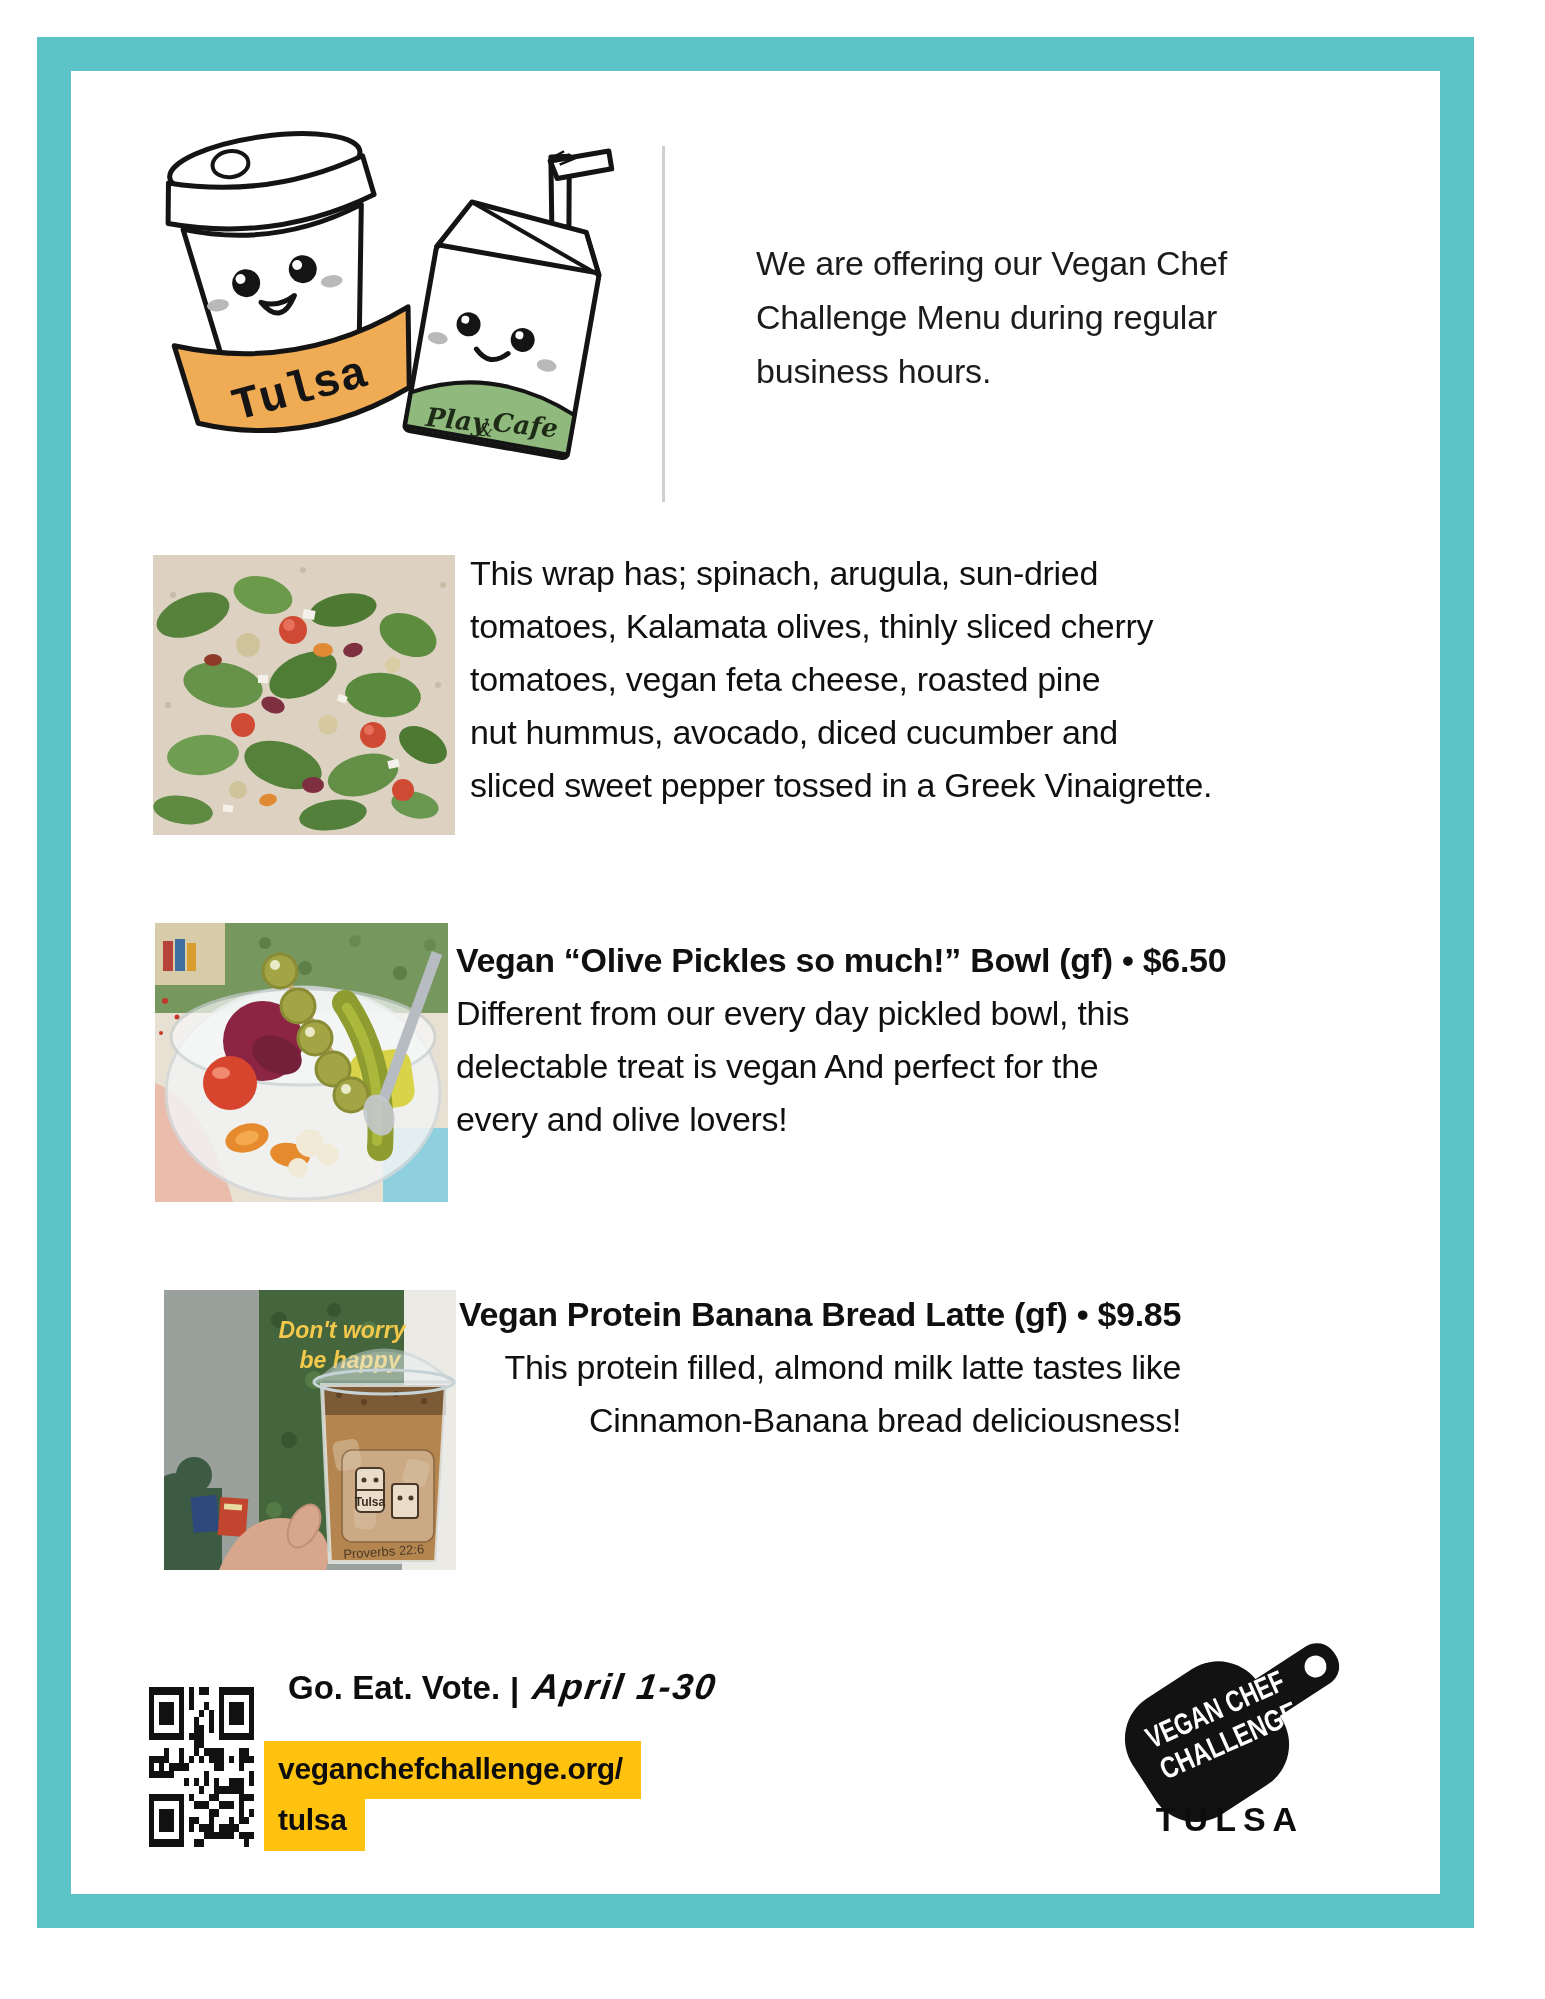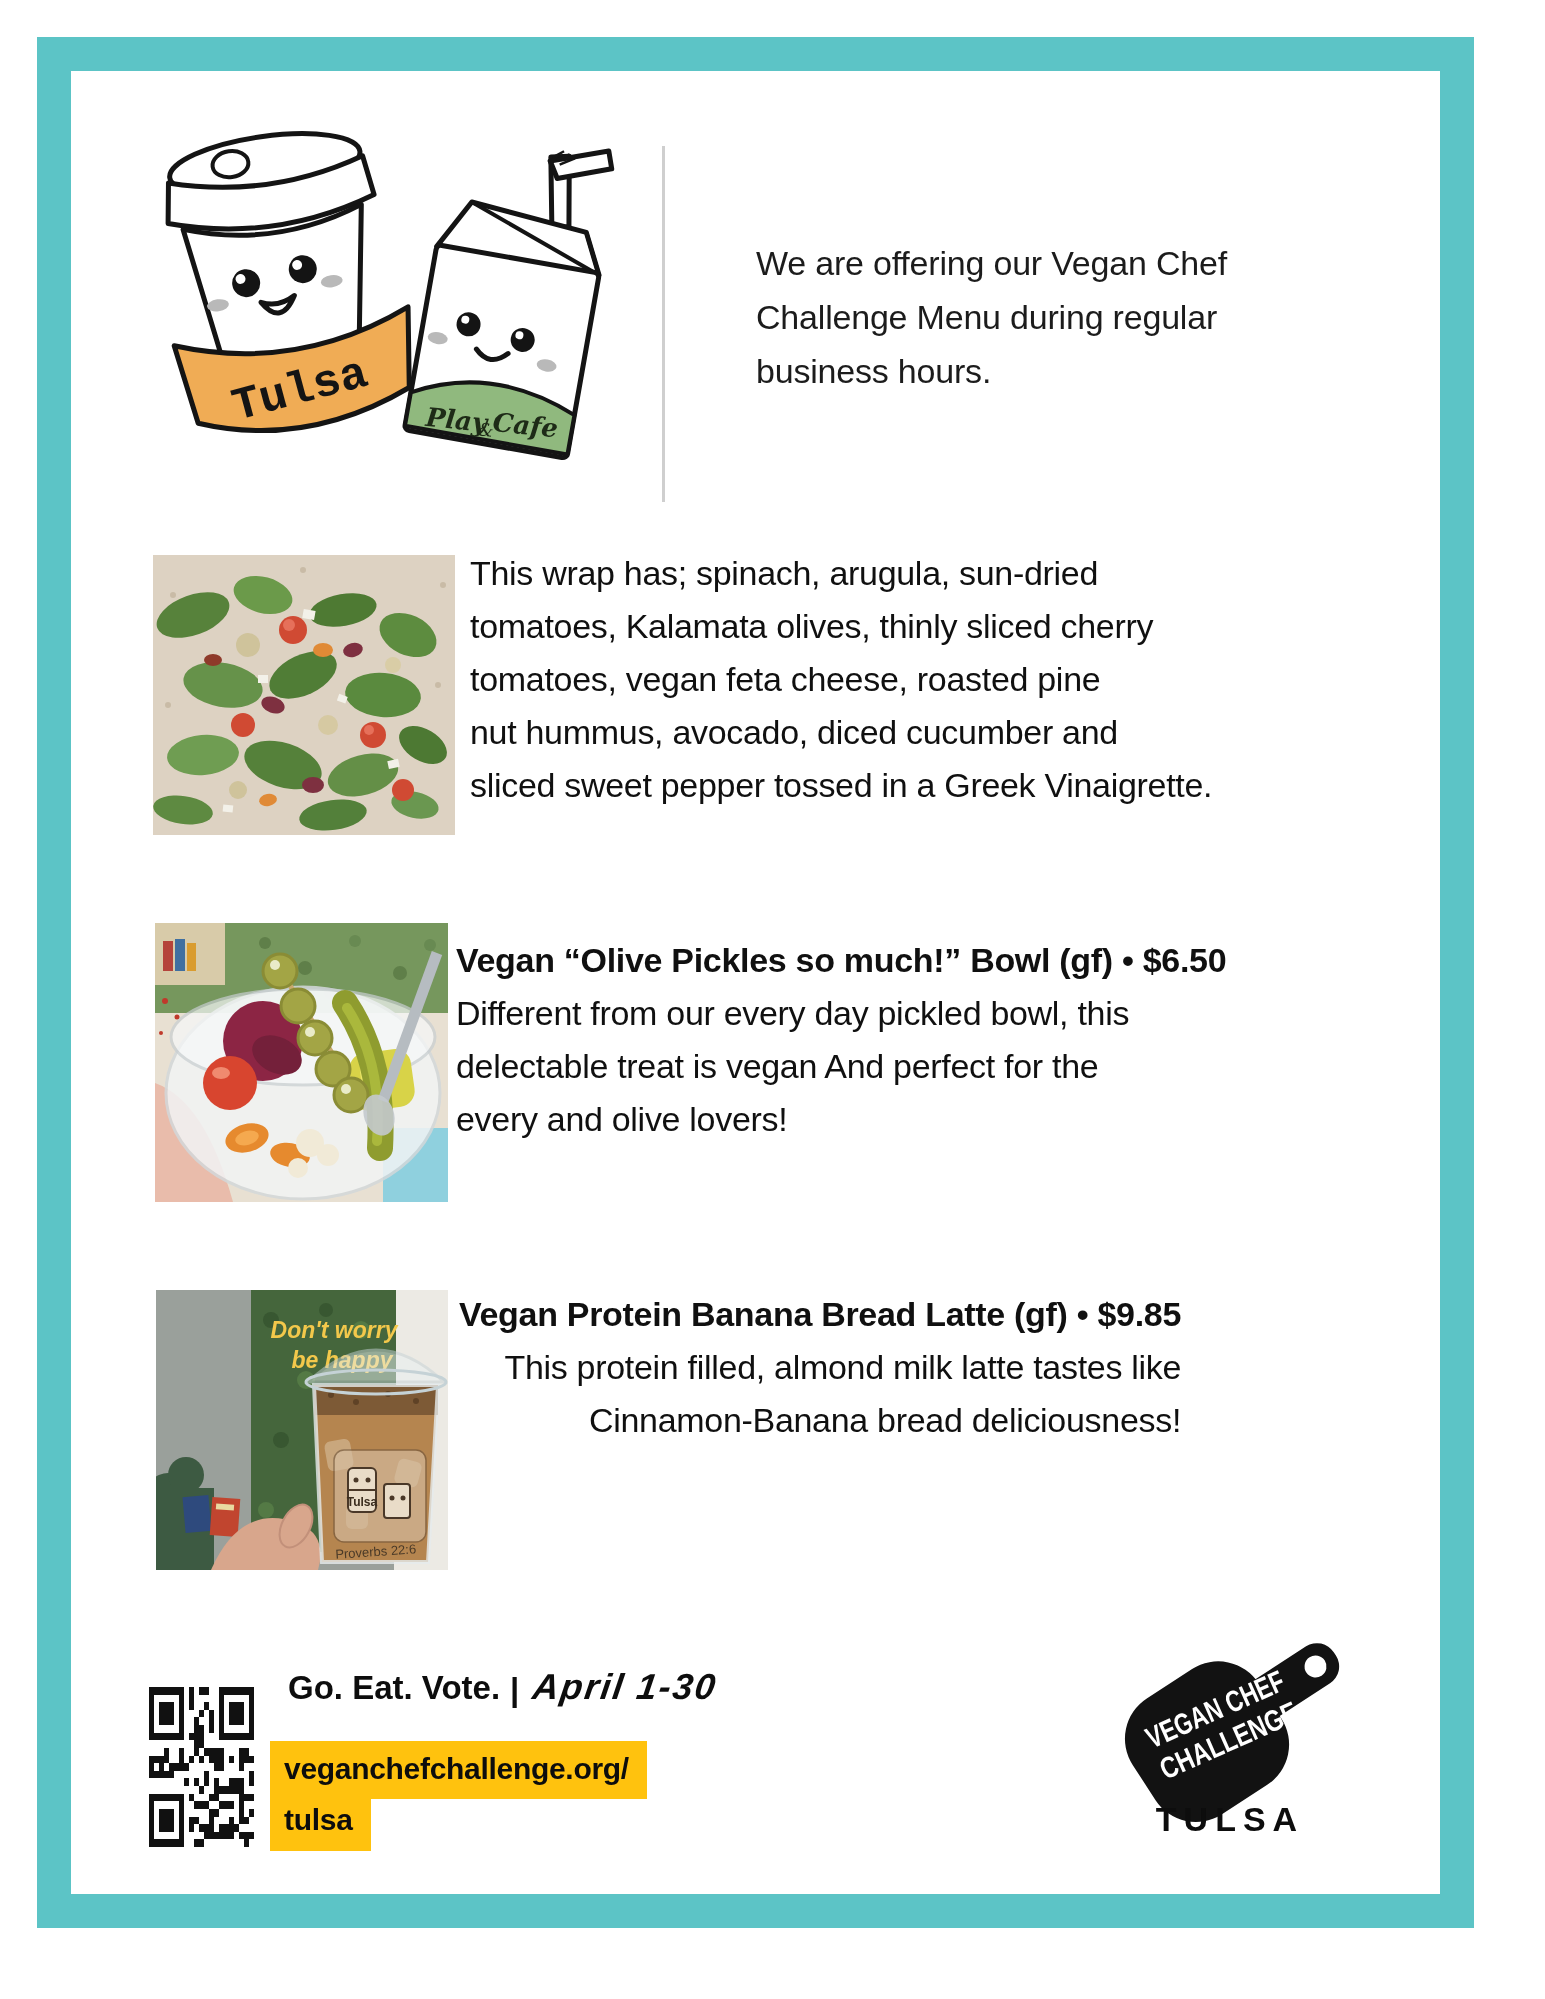--- a/index.html
+++ b/index.html
@@ -20,28 +20,28 @@
   
   .item-text{font-size:34px;line-height:53px;letter-spacing:-0.3px;color:#101010;}
   .item-text .title{font-weight:bold;}
   .item-text div{white-space:nowrap;}
   .photo{overflow:hidden;}
   .photo svg{display:block;width:100%;height:100%;}
   .photo-1{left:153px;top:555px;width:302px;height:280px;}
   .text-1{left:470px;top:547px;}
   .photo-2{left:155px;top:923px;width:293px;height:279px;}
   .text-2{left:456px;top:934px;}
-  .photo-3{left:156px;top:1290px;width:292px;height:280px;}
+  .photo-3{left:164px;top:1290px;width:292px;height:280px;}
   .text-3{left:459px;top:1288px;text-align:right;}
   
   .qr{left:149px;top:1687px;width:105px;height:160px;}
   .cta{left:288px;top:1666px;font-size:33px;font-weight:bold;color:#0d0d0d;white-space:nowrap;}
   .cta .sep{display:inline-block;margin:0 14px 0 10px;transform:translateY(2px);font-weight:bold;}
   .cta .dates{display:inline-block;font-style:italic;font-weight:bold;transform:skewX(-8deg);letter-spacing:2px;font-size:36px;}
-  .url{left:270px;top:1741px;font-size:30px;font-weight:bold;line-height:1;}
+  .url{left:264px;top:1741px;font-size:30px;font-weight:bold;line-height:1;}
   .url .hl{display:inline-block;background:#ffc20e;color:#0d0d0d;padding:13px 18px 15px 14px;letter-spacing:-0.3px;}
   .url .l2{margin-top:0px;padding-top:6px;padding-bottom:16px;}
   .vcc-svg{left:1095px;top:1612px;width:270px;height:235px;overflow:visible;}
   .vcc-city{left:1095px;top:1800px;width:270px;text-align:center;font-size:34px;font-weight:bold;letter-spacing:7px;color:#0d0d0d;}
   .script-font{font-family:"DejaVu Serif",serif;font-style:italic;}
 </style>
 </head>
 <body>
 
 <div class="teal-frame"></div>

